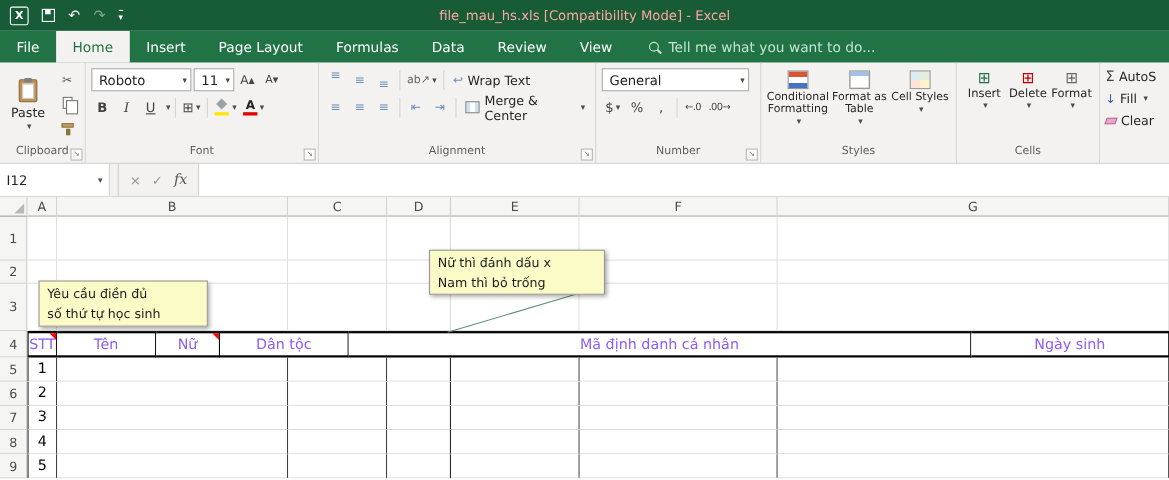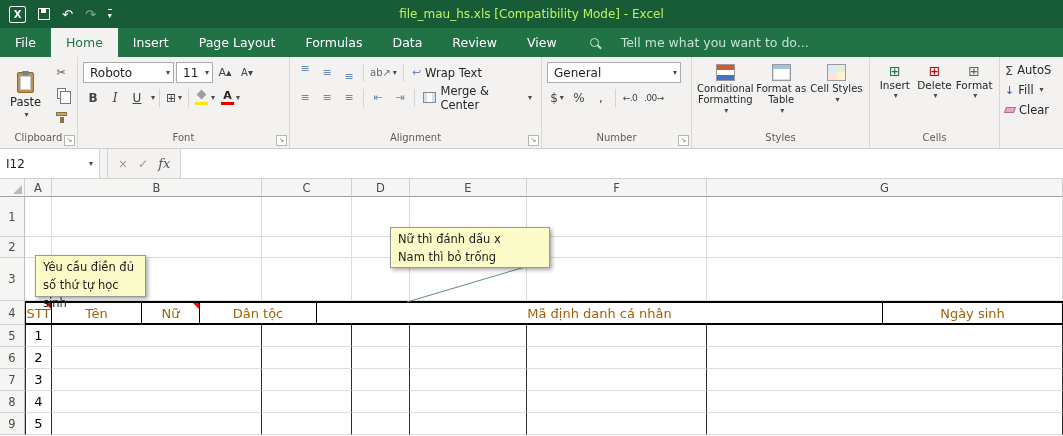--- a/index.html
+++ b/index.html
@@ -8,27 +8,27 @@
 
   
   .titlebar{height:28px;background:#185c37;position:relative;display:flex;align-items:center;color:#fff}
   .qat{display:flex;align-items:center;gap:12px;padding-left:9px;z-index:2}
   .excel-logo{width:17px;height:17px;border:1.5px solid #fff;border-radius:2px;display:flex;align-items:center;justify-content:center;font-size:10px;font-weight:bold;color:#fff}
   .save-ic{width:12px;height:12px;border:1.5px solid #fff;position:relative}
   .save-ic::before{content:"";position:absolute;left:2px;top:0;width:5px;height:4px;background:#fff}
   .qat-g{font-size:13px;line-height:1;color:#fff}
   .dim{opacity:.45}
   .qat-cust{font-size:8px;border-top:1.5px solid #fff;padding-top:1px}
-  .tb-title{position:absolute;left:0;right:0;text-align:center;font-size:12px;color:#bef264}
+  .tb-title{position:absolute;left:0;right:0;text-align:center;font-size:12px;color:#fca5a5}
 
   
   .tabbar{height:29px;background:#217346;display:flex;align-items:stretch;color:#fff}
   .tab{padding:0 15px;display:flex;align-items:center;font-size:12.5px;cursor:default}
   .tab.active{background:#f3f2f1;color:#217346}
-  .tellme{display:flex;align-items:center;gap:22px;margin-left:18px;color:#c3e2d2;font-size:12.5px}
+  .tellme{display:flex;align-items:center;gap:9px;margin-left:18px;color:#c3e2d2;font-size:12.5px}
   .tm-icon{width:9px;height:9px;border:1.5px solid #c3e2d2;border-radius:50%;position:relative;flex:0 0 auto}
   .tm-icon::after{content:"";position:absolute;width:5px;height:1.5px;background:#c3e2d2;transform:rotate(45deg);right:-4px;bottom:-1px}
 
   
   .ribbon{height:92px;background:#f3f2f1;display:flex;border-bottom:1px solid #cfcdcb}
   .rgroup{flex:0 0 auto;display:flex;flex-direction:column;border-right:1px solid #dad8d6;position:relative}
   .rg-content{flex:1;padding:3px 5px 0}
   .rg-label{height:17px;font-size:10px;color:#605e5c;text-align:center;line-height:14px}
   .launcher{position:absolute;right:2px;bottom:2px;width:11px;height:11px;border:1px solid #b8b6b4;color:#7a7876;font-size:7px;line-height:9px;text-align:center;background:#fbfbfa}
   .dd{font-size:8px;color:#4a4a4a;margin-left:2px;line-height:1}
@@ -102,29 +102,29 @@
   .ch,.corner{background:#f5f5f4;border-right:1px solid #cfcfcf;border-bottom:1px solid #9f9f9f;display:flex;align-items:center;justify-content:center;font-size:11.5px;color:#4a4a4a;flex:0 0 auto}
   .corner{position:relative}
   .corner::after{content:"";position:absolute;right:2px;bottom:2px;border-left:9px solid transparent;border-bottom:9px solid #b9b9b7}
   .row{display:flex}
   .r1{height:40px}.r2{height:21px}.r3{height:43px}.r4{height:24px}
   .r5,.r6,.r7,.r8,.r9{height:22px}
   .rh{background:#f5f5f4;border-right:1px solid #bdbdbd;border-bottom:1px solid #d2d2d2;display:flex;align-items:center;justify-content:center;font-size:11.5px;color:#4a4a4a;flex:0 0 auto}
   .cell{background:#fff;border-right:1px solid #dcdcdc;border-bottom:1px solid #dcdcdc;flex:0 0 auto}
   .wRH{width:25px}.wA{width:27px}.wB{width:210px}.wC{width:90px}.wD{width:58px}.wE{width:117px}.wF{width:180px}
   .wG{flex:1 1 auto;width:auto}
-  .r4 .cell{display:flex;align-items:center;justify-content:center;font-size:13px;color:#a16207;border-right:1px solid #000;border-top:2px solid #000;border-bottom:2px solid #000;position:relative}
+  .r4 .cell{display:flex;align-items:center;justify-content:center;font-size:13px;color:#8b5cf6;border-right:1px solid #000;border-top:2px solid #000;border-bottom:2px solid #000;position:relative}
   .r4 .cell.first{border-left:1px solid #000}
   .tbl .cell{display:flex;align-items:center;justify-content:center;font-size:13px;color:#000;border-right:1px solid #2b2b2b;border-bottom:1px solid #dcdcdc}
   .tbl .cell.first{border-left:1px solid #2b2b2b}
   .red-tri{position:absolute;top:0;right:0;width:0;height:0;border-top:6px solid #f00;border-left:6px solid transparent}
   .sheet-title{position:absolute;left:163px;top:22px;height:36px;line-height:40px;font-size:18px;font-weight:bold;color:#111;white-space:nowrap;z-index:1}
   .connector{position:absolute;left:0;top:0;width:100%;height:100%;pointer-events:none;z-index:3}
   .comment{position:absolute;background:#fbfbc8;border:1px solid #9a9a9a;box-shadow:2px 2px 4px rgba(0,0,0,.35);font-size:11.5px;line-height:1.55;padding:3px 7px;white-space:pre-line;color:#1c1c1c;z-index:4}
-  .cm1{left:35px;top:76px;width:111px;height:42px}
+  .cm1{left:35px;top:76px;width:154px;height:42px}
   .cm2{left:390px;top:48px;width:160px;height:41px}
 </style>
 </head>
 <body>
 
 <div class="titlebar">
   <div class="qat">
     <span class="excel-logo">X</span>
     <span class="save-ic"></span>
     <span class="qat-g">↶</span>

